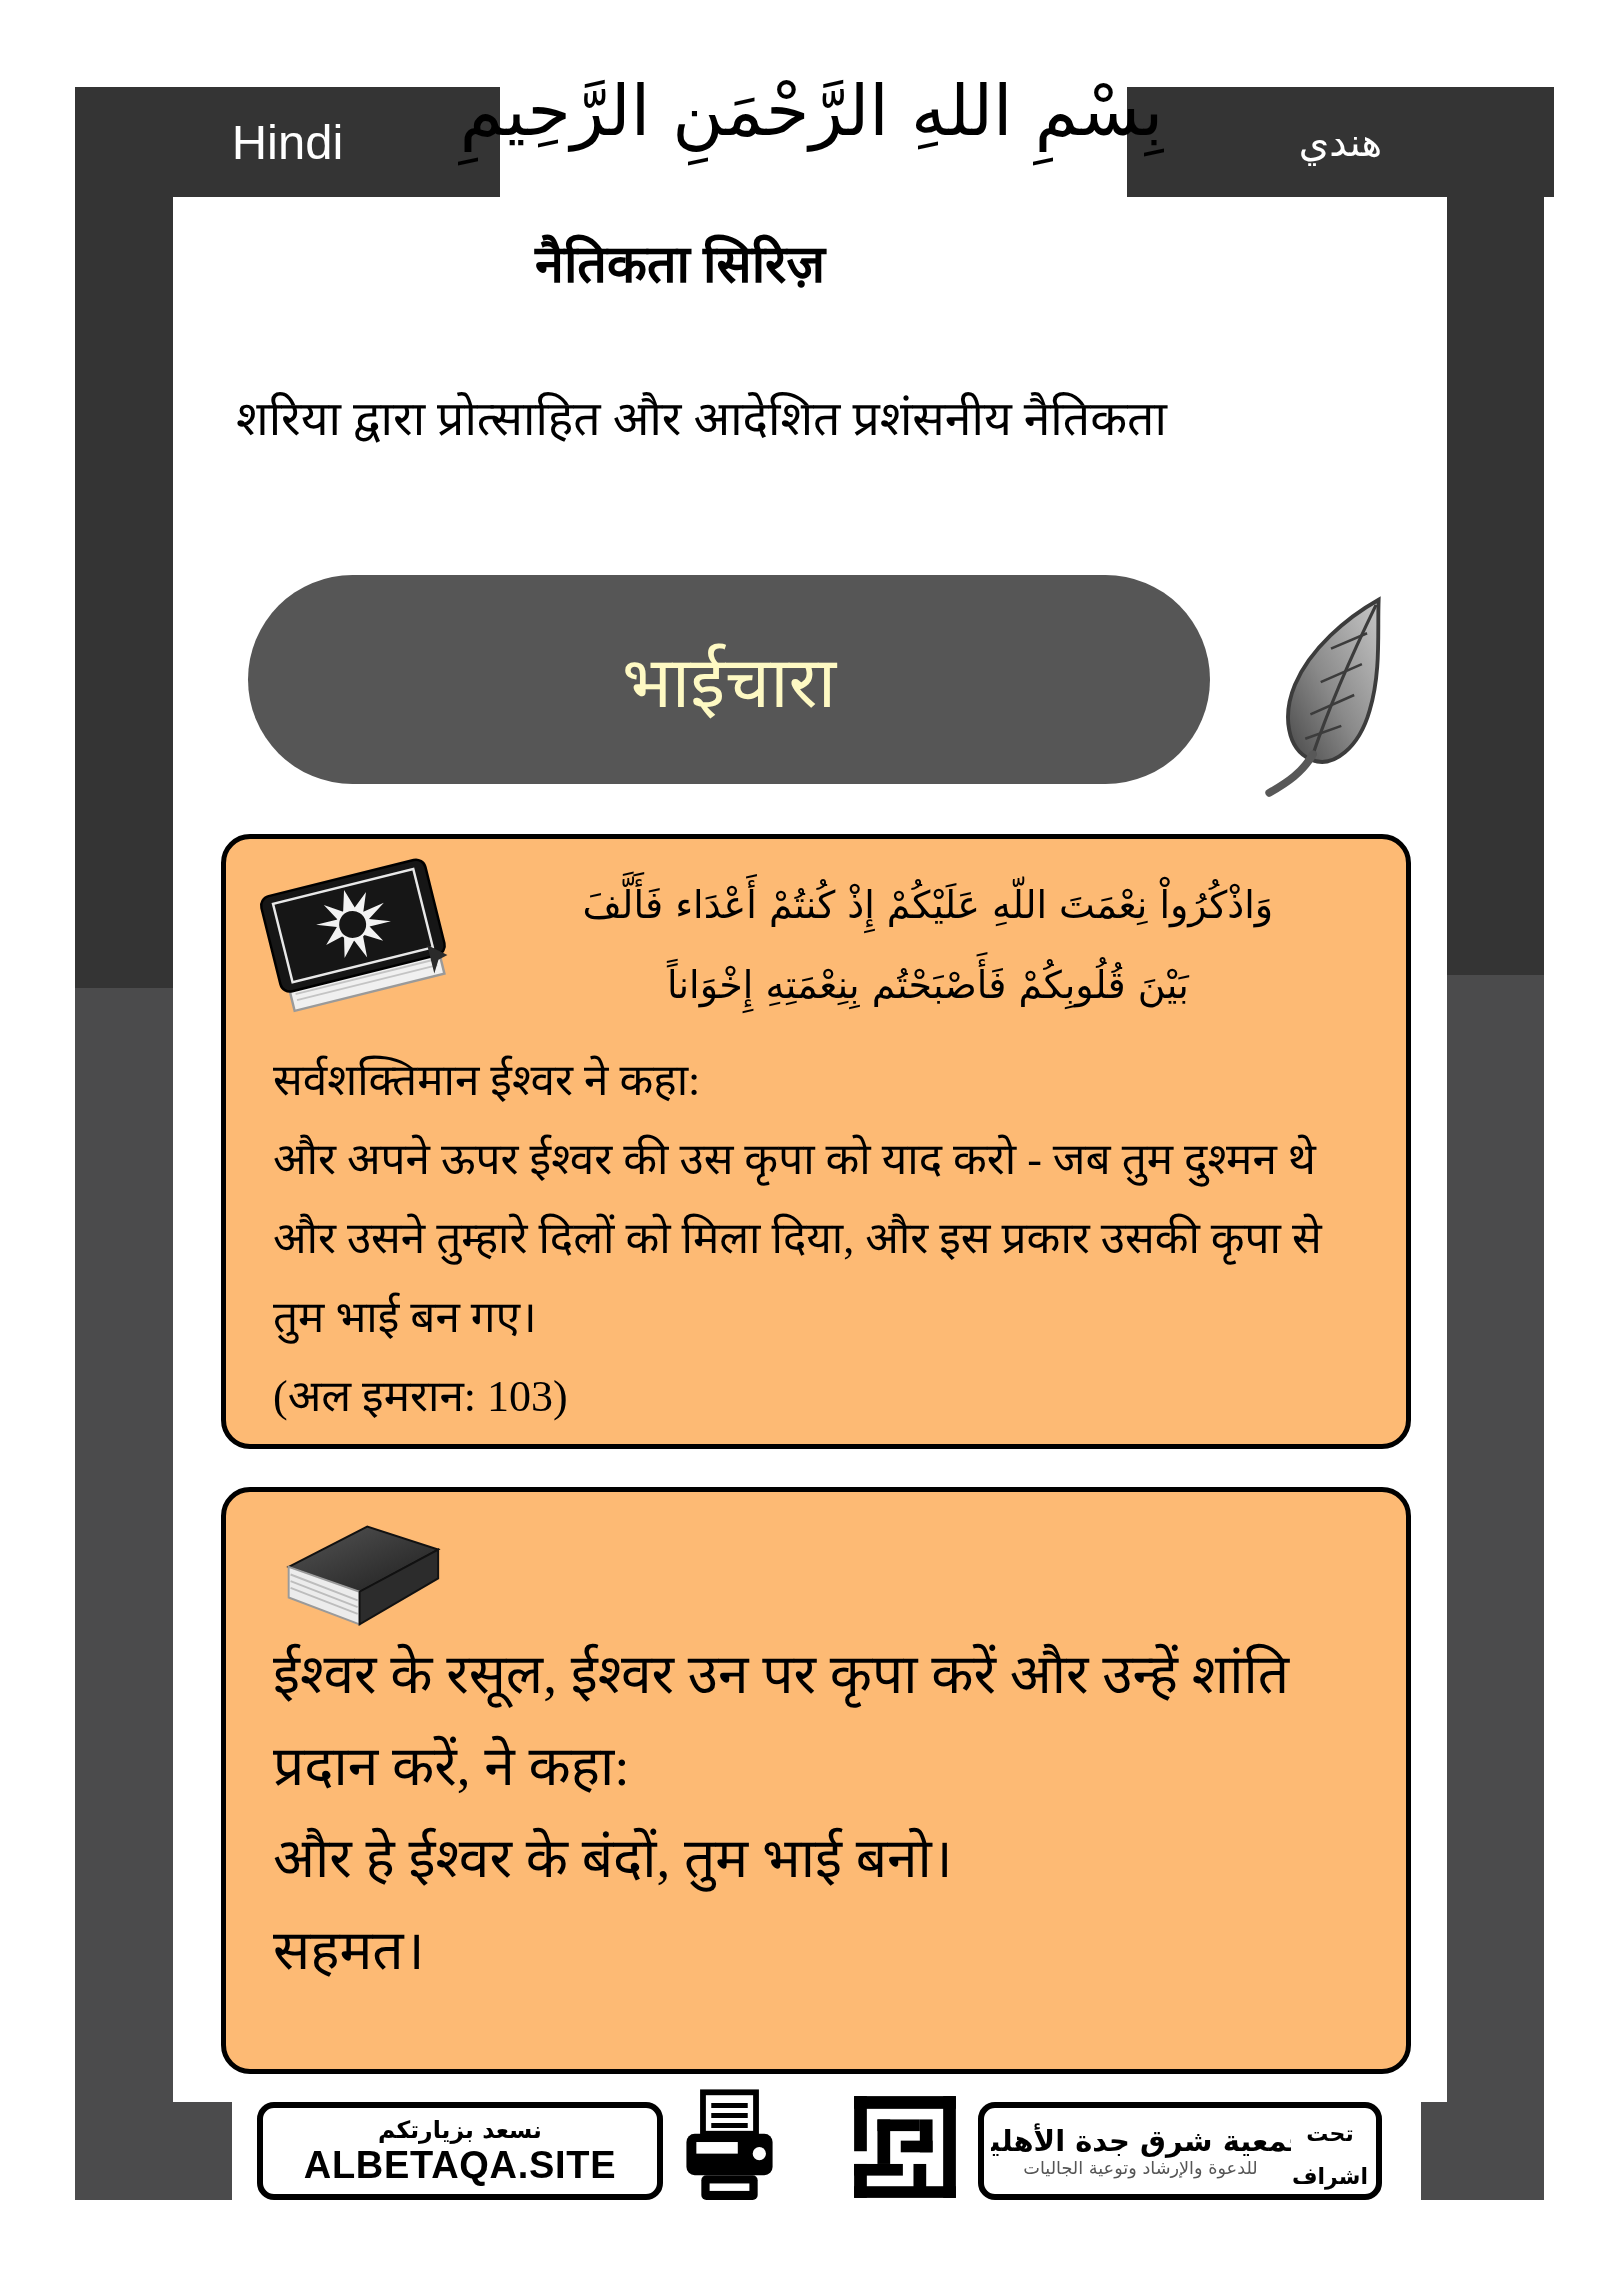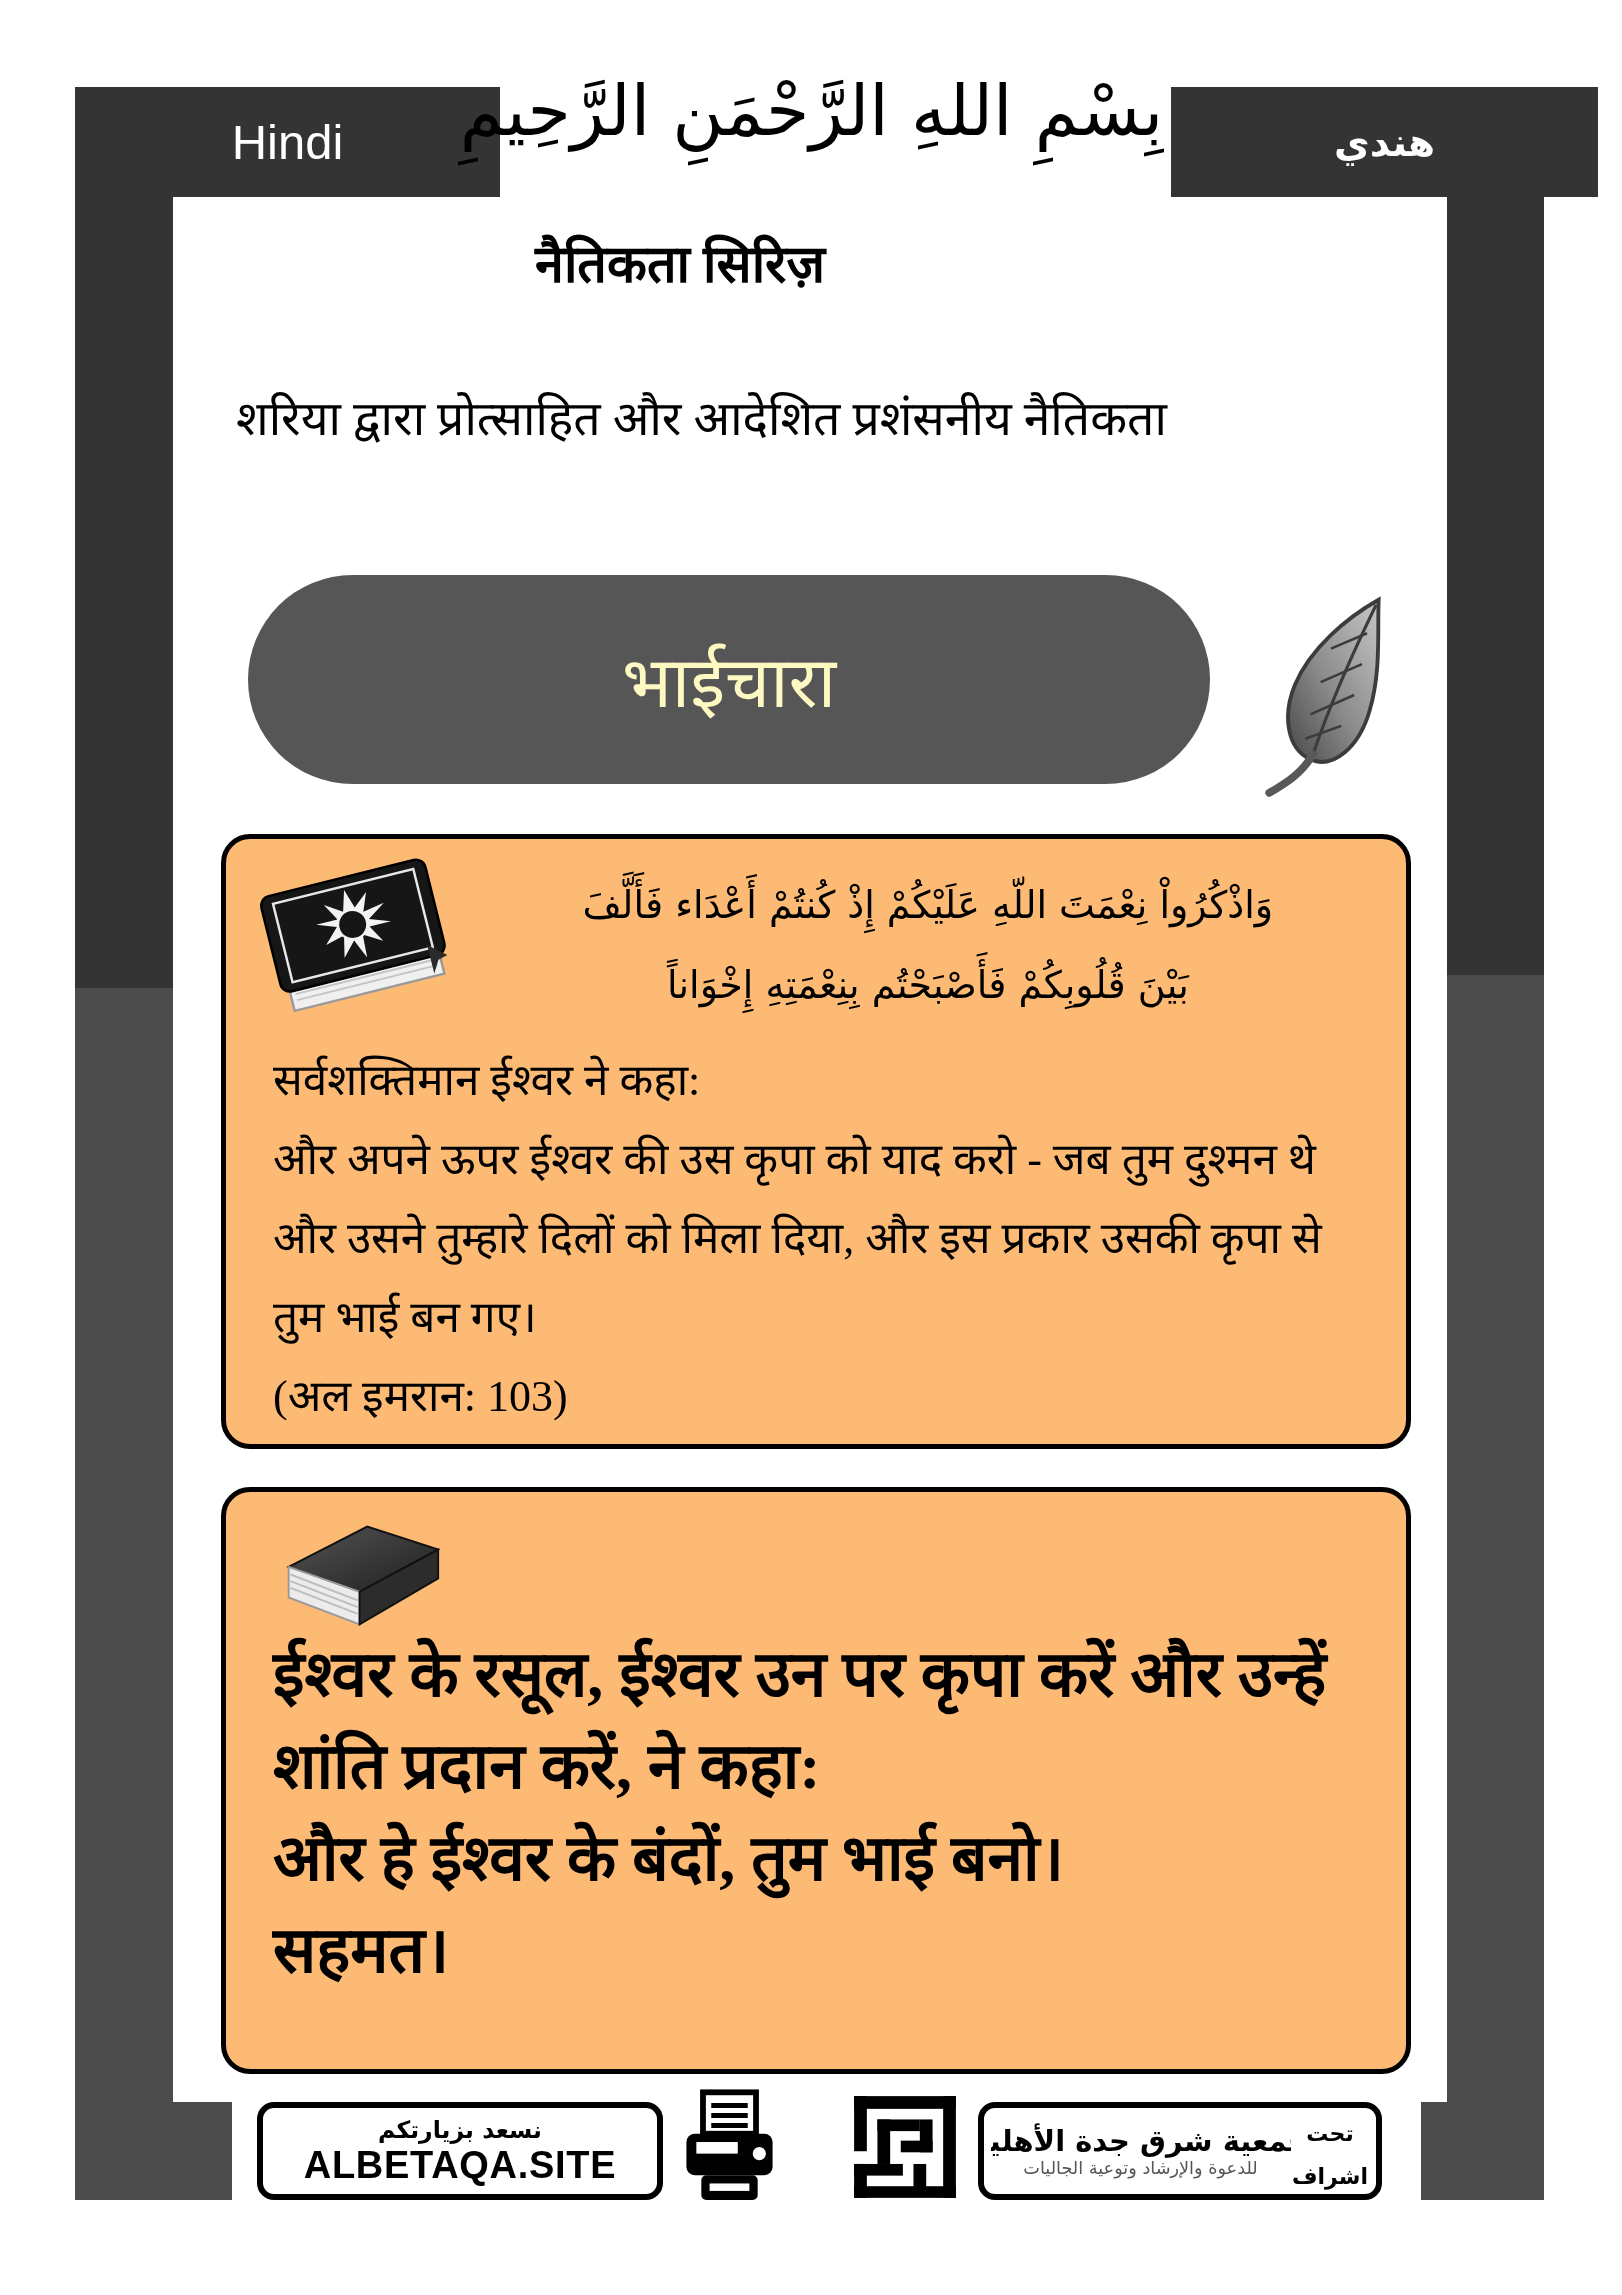--- a/index.html
+++ b/index.html
@@ -3,21 +3,21 @@
 <meta charset="utf-8">
 <style>
   html,body{margin:0;padding:0;background:#fff;}
   .page{position:relative;width:1623px;height:2295px;background:#ffffff;overflow:hidden;
         font-family:"Liberation Serif",serif;color:#000;}
 
   
   .tab{position:absolute;top:87px;height:110px;background:#343434;color:#fff;
        display:flex;align-items:center;justify-content:center;}
   .tab-left{left:75px;width:425px;font-family:"Liberation Sans",sans-serif;font-size:49px;}
-  .tab-right{left:1171px;width:427px;font-family:"DejaVu Sans",sans-serif;font-weight:bold;font-size:39px;direction:rtl;}
+  .tab-right{left:1127px;width:427px;font-family:"DejaVu Sans",sans-serif;font-weight:normal;font-size:39px;direction:rtl;}
   .bar{position:absolute;}
   .bar-left-dark {left:75px;top:196px;width:98px;height:792px;background:#343434;}
   .bar-left-light{left:75px;top:988px;width:98px;height:1116px;background:#4b4b4c;}
   .bar-left-foot {left:75px;top:2102px;width:157px;height:98px;background:#4b4b4c;}
   .bar-right-dark {left:1447px;top:196px;width:97px;height:779px;background:#343434;}
   .bar-right-light{left:1447px;top:975px;width:97px;height:1129px;background:#4b4b4c;}
   .bar-right-foot {left:1421px;top:2102px;width:123px;height:98px;background:#4b4b4c;}
 
   
   .bismillah{position:absolute;left:458px;width:707px;top:69px;text-align:center;
@@ -33,21 +33,21 @@
 
   
   .card{position:absolute;left:221px;width:1180px;background:#fdba74;border:5.9px solid #000;border-radius:29px;}
   .card-quran{top:834px;height:605px;}
   .card-hadith{top:1487px;height:577px;}
   .quran-icon{position:absolute;left:31px;top:18.3px;width:196px;height:164px;}
   .verse-arabic{position:absolute;left:242px;right:18.3px;top:26px;text-align:center;direction:rtl;
                 font-family:"DejaVu Sans",sans-serif;font-size:38px;line-height:80px;}
   .q-hindi{position:absolute;left:47px;right:36px;top:202px;font-size:44px;line-height:79px;}
   .book-icon{position:absolute;left:31px;top:25px;width:209px;height:115px;}
-  .h-hindi{position:absolute;left:47px;right:36px;top:137px;font-size:64px;line-height:92px;font-weight:bold;}
+  .h-hindi{position:absolute;left:47px;right:36px;top:137px;font-size:55px;line-height:92px;}
 
   
   .fbox{position:absolute;top:2102px;height:98px;border:6.5px solid #000;border-radius:17px;
         background:#fff;box-sizing:border-box;}
   .visit-card{left:257px;width:406px;display:flex;flex-direction:column;
               align-items:center;justify-content:center;}
   .visit-note{font-family:"DejaVu Sans",sans-serif;font-weight:bold;font-size:23.6px;direction:rtl;}
   .site-name{font-family:"Liberation Sans",sans-serif;font-weight:bold;font-size:38px;letter-spacing:0.7px;}
   .printer{position:absolute;left:664px;top:2089px;width:131px;height:116px;}
   .kufic{position:absolute;left:840px;top:2094px;width:130px;height:106px;}

